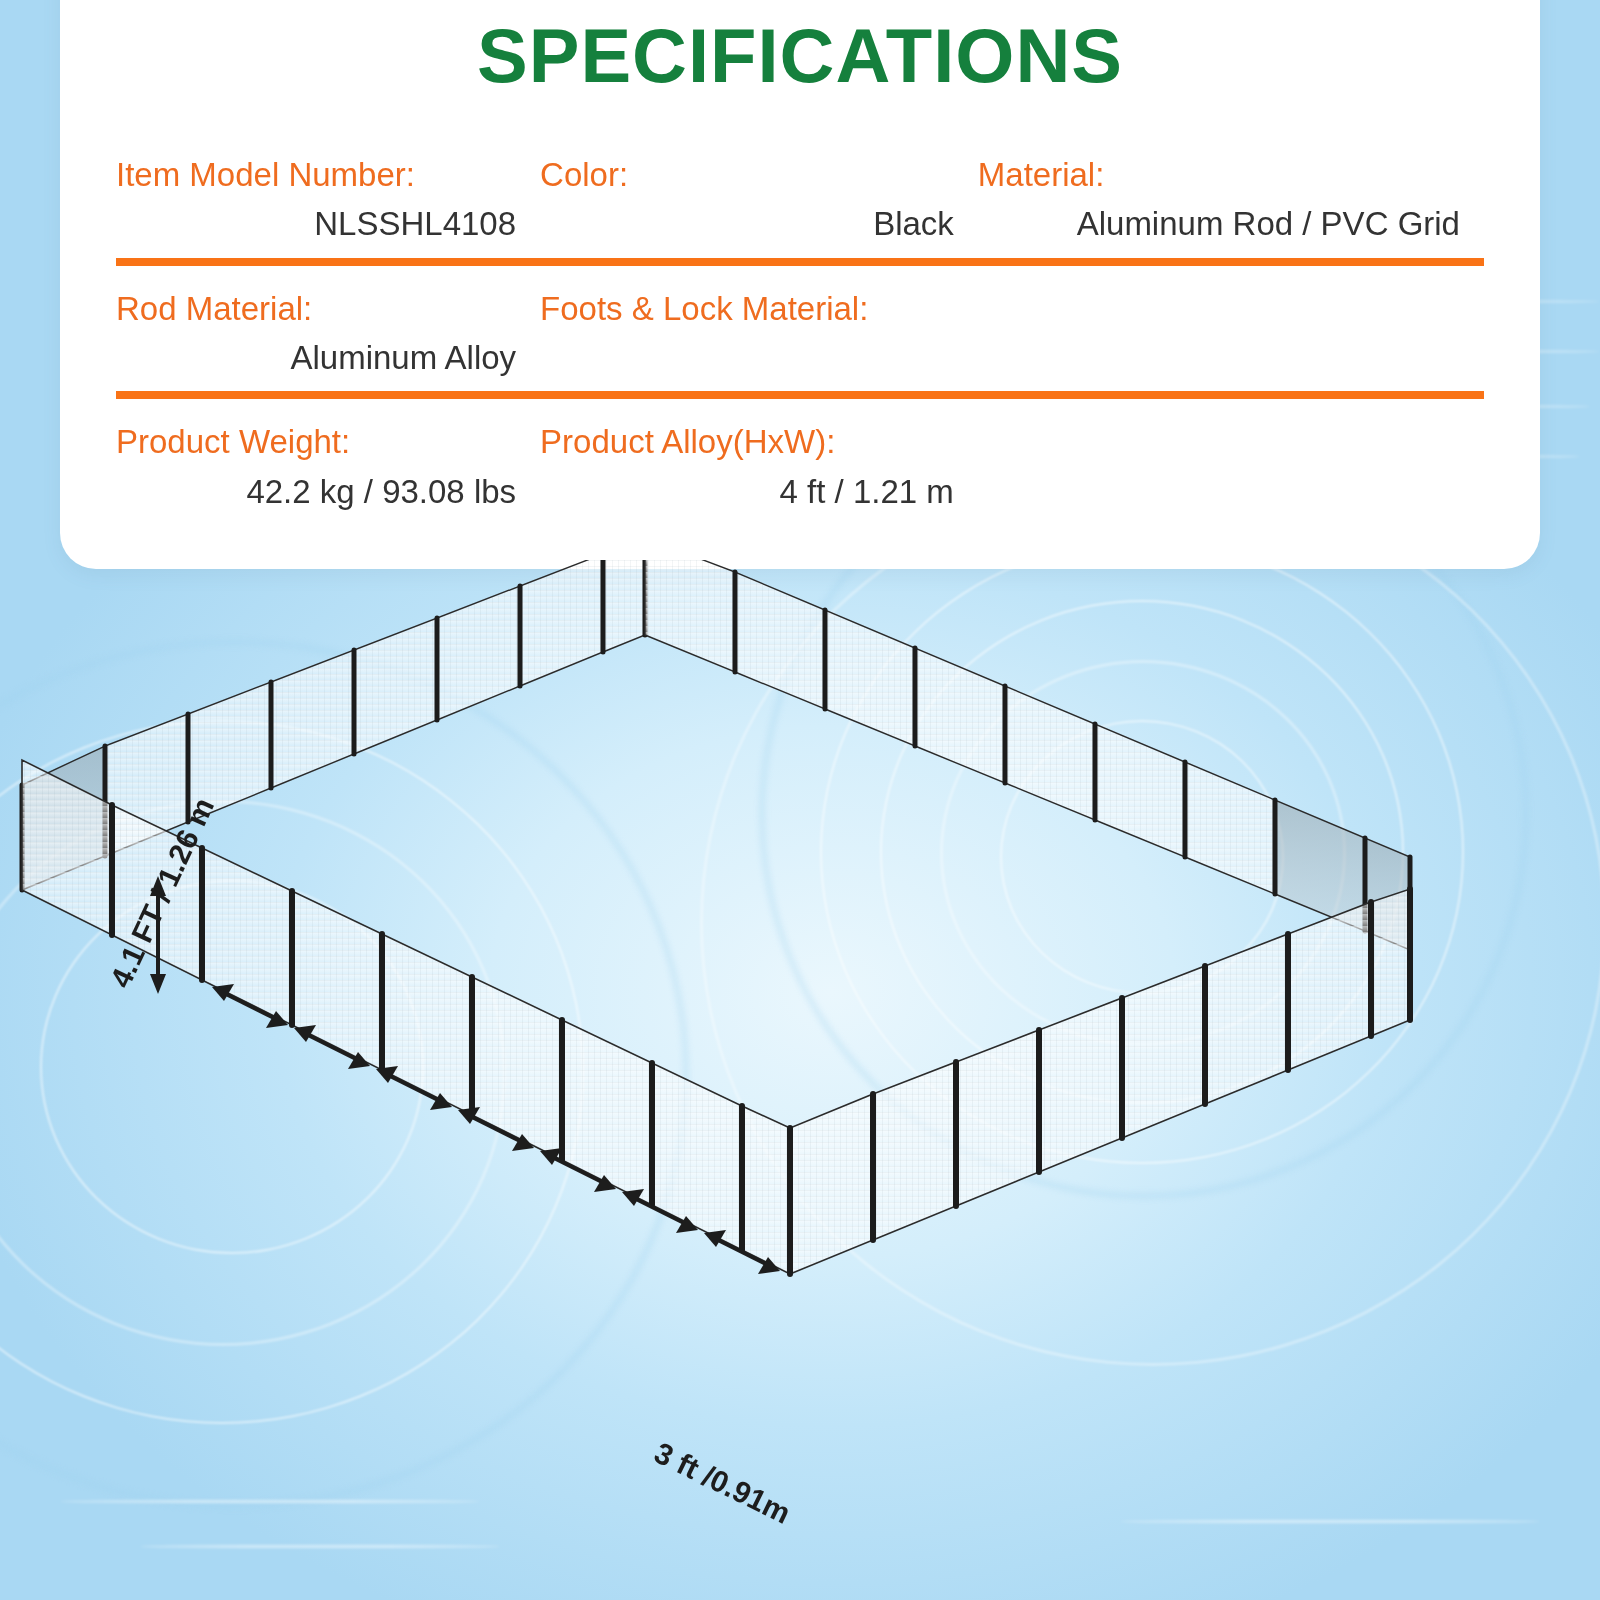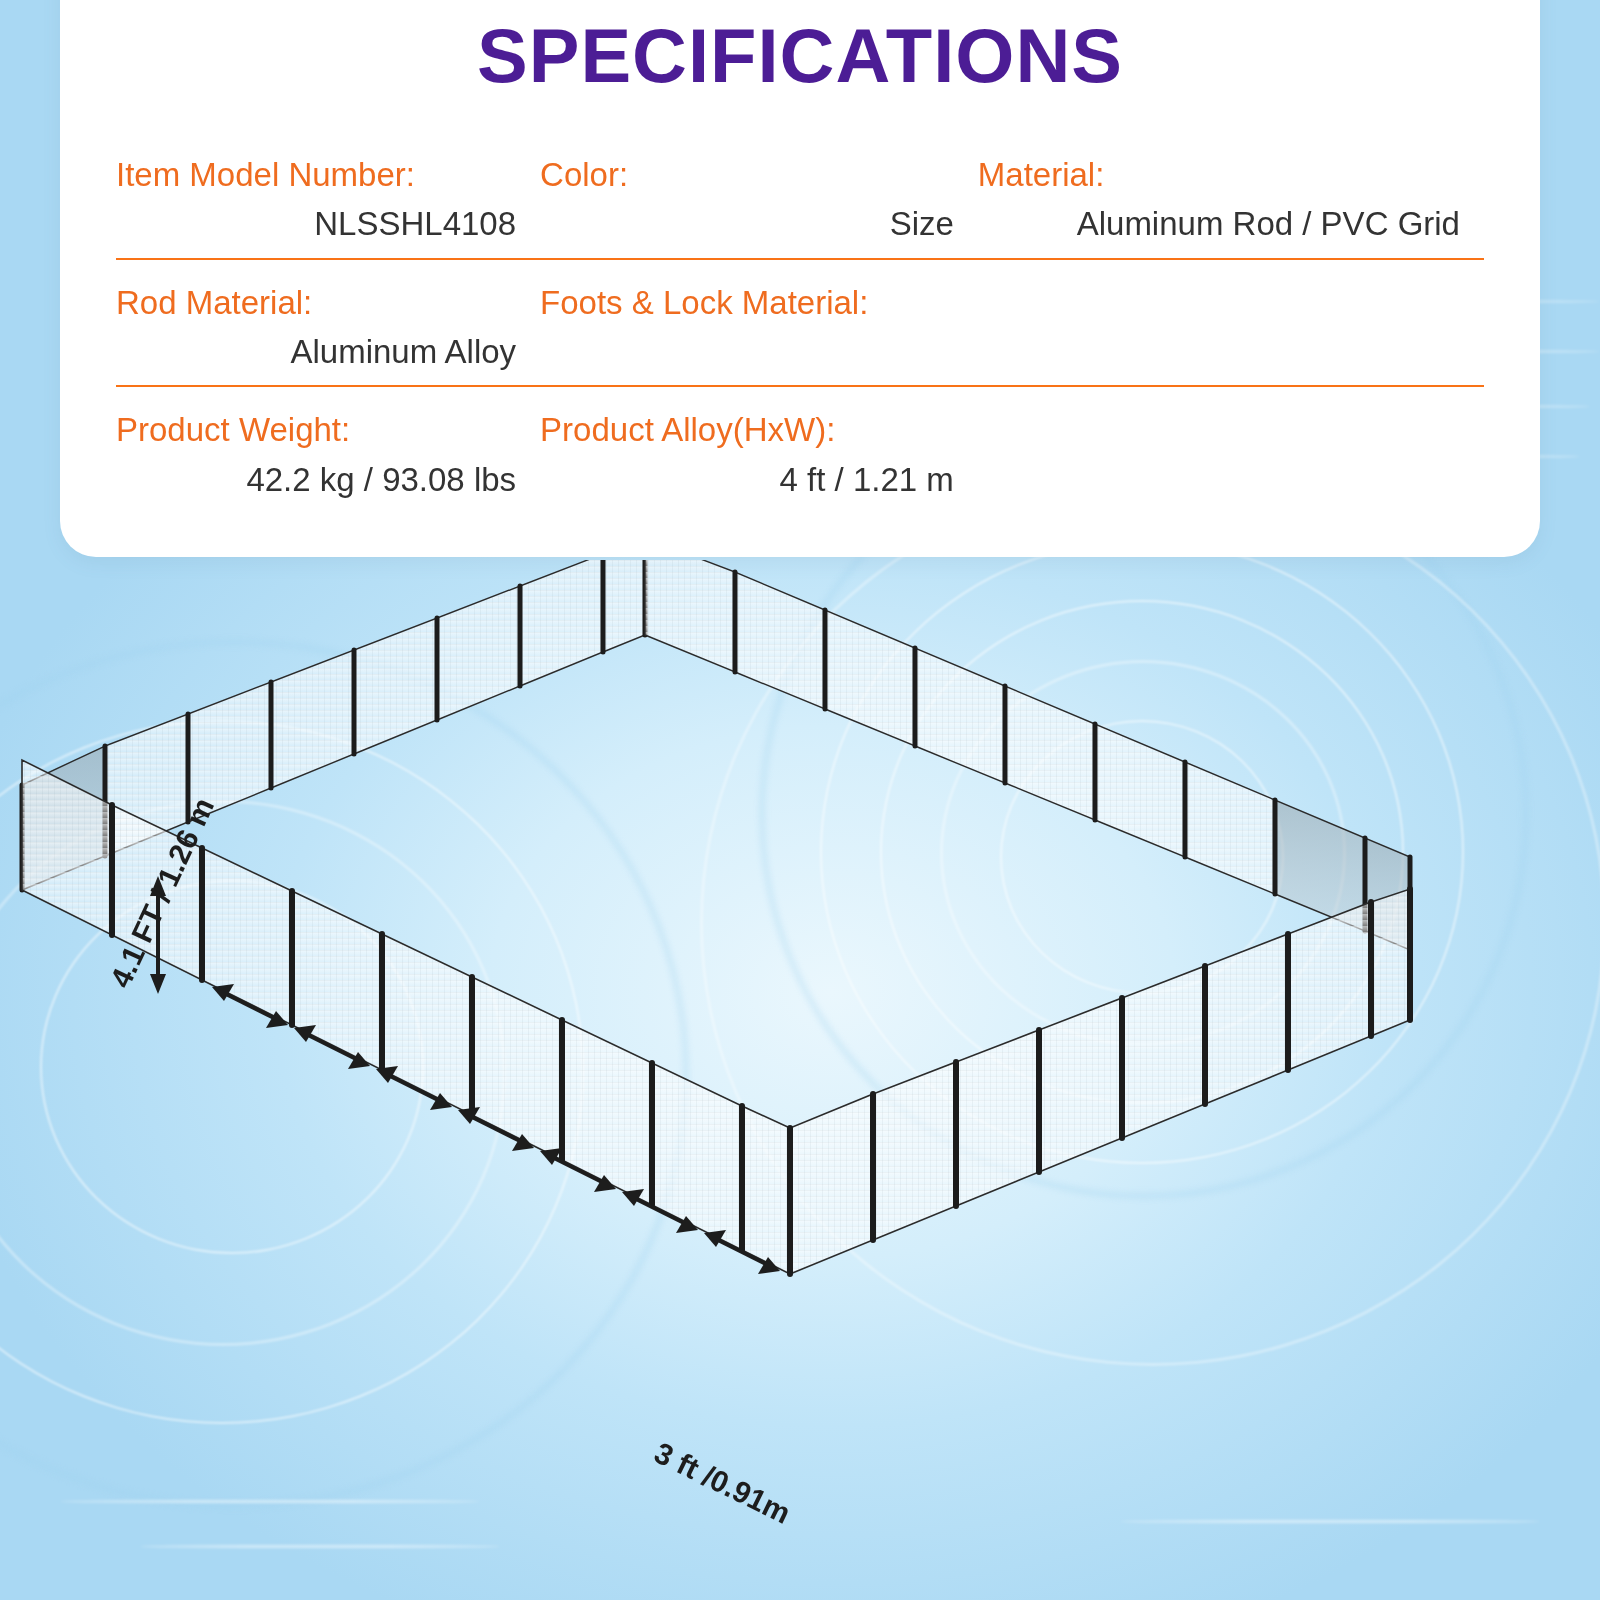--- a/index.html
+++ b/index.html
@@ -56,30 +56,30 @@
     border-radius: 0 0 36px 36px;
     box-shadow: 0 6px 18px rgba(90,130,160,0.10);
     padding: 56px 56px 44px 56px;
     box-sizing: border-box;
   }
   #spec-title {
     text-align: center;
     font-size: 76px;
     font-weight: bold;
     letter-spacing: 1px;
-    color: #4c1d95;
+    color: #15803d;
     margin: 0 0 36px 0;
     line-height: 1.05;
   }
   .spec-row {
     display: flex;
     padding: 22px 0 12px 0;
   }
   .spec-row + .spec-row {
-    border-top: 2px solid #f97316;
+    border-top: 8px solid #f97316;
   }
   .spec-cell {
     box-sizing: border-box;
     padding-right: 24px;
   }
   .spec-cell.c1 { width: 31%; }
   .spec-cell.c2 { width: 32%; }
   .spec-cell.c3 { width: 37%; }
   .spec-label {
     color: #ef6c1f;
@@ -141,21 +141,21 @@
   <div id="spec-card">
     <h1 id="spec-title">SPECIFICATIONS</h1>
 
     <div class="spec-row">
       <div class="spec-cell c1">
         <div class="spec-label">Item Model Number:</div>
         <div class="spec-value">NLSSHL4108</div>
       </div>
       <div class="spec-cell c2">
         <div class="spec-label">Color:</div>
-        <div class="spec-value">Size</div>
+        <div class="spec-value">Black</div>
       </div>
       <div class="spec-cell c3">
         <div class="spec-label">Material:</div>
         <div class="spec-value">Aluminum Rod / PVC Grid</div>
       </div>
     </div>
 
     <div class="spec-row">
       <div class="spec-cell c1">
         <div class="spec-label">Rod Material:</div>

